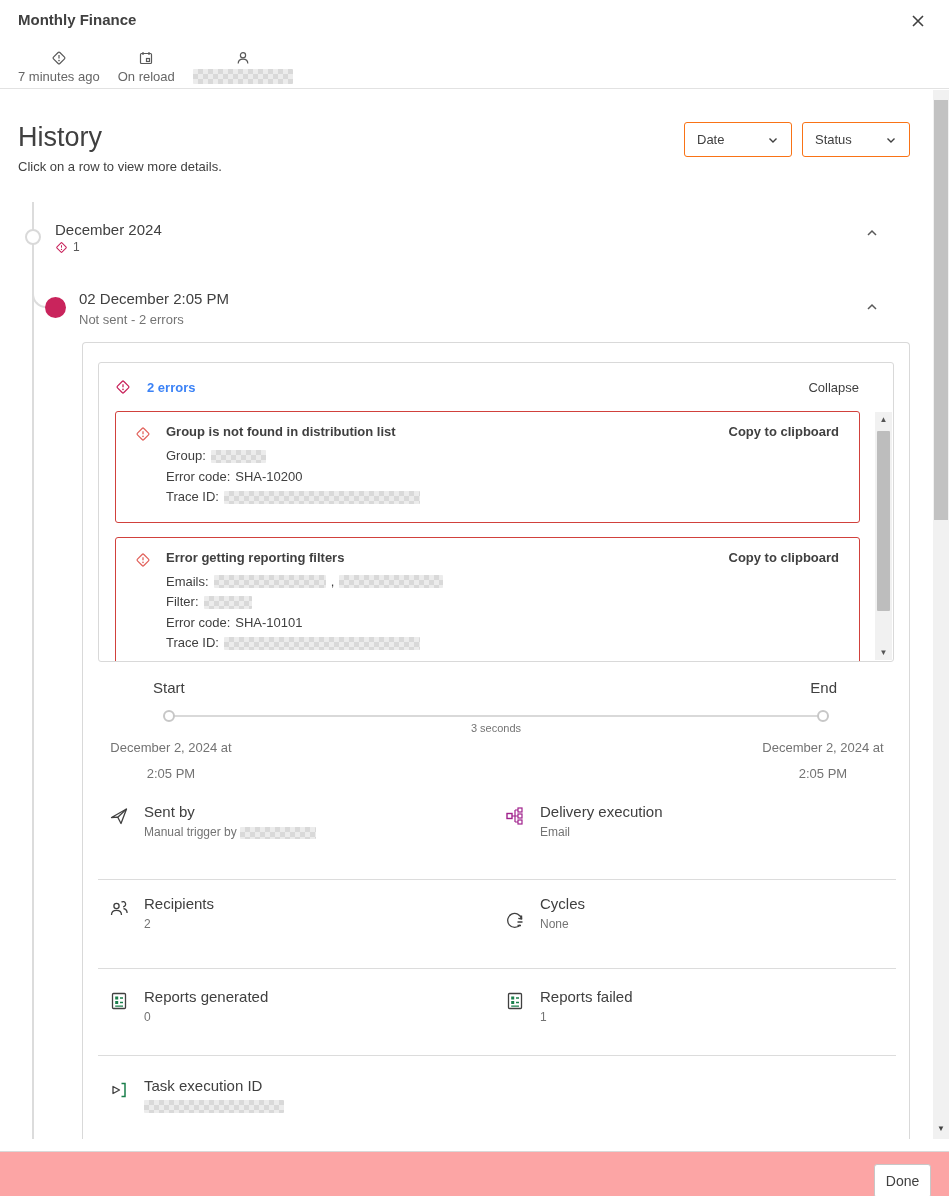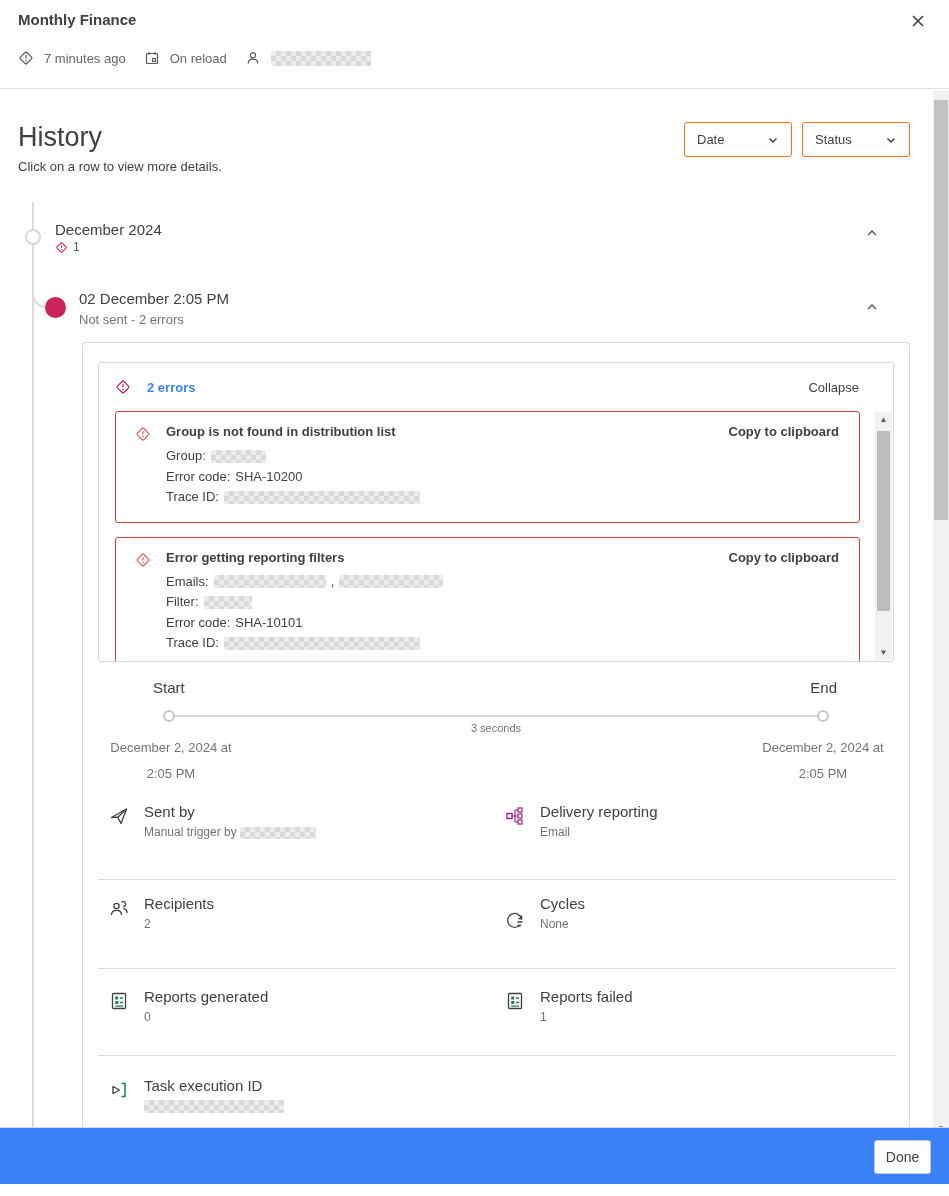--- a/index.html
+++ b/index.html
@@ -5,21 +5,21 @@
   * { margin:0; padding:0; box-sizing:border-box; }
   html,body { background:#fff; }
   body { font-family:"Liberation Sans","DejaVu Sans",sans-serif; color:#404040; }
   .modal { position:relative; width:949px; height:1196px; background:#fff; overflow:hidden; }
 
   
   .hdr { position:absolute; top:0; left:0; right:0; height:89px; background:#fff; border-bottom:1px solid #e2e2e2; }
   .hdr-title { position:absolute; left:18px; top:11px; font-size:15px; font-weight:700; color:#404040; }
   .hdr-close { position:absolute; right:20px; top:10px; width:22px; height:22px; cursor:pointer; display:flex; align-items:center; justify-content:center; }
   .hdr-meta { position:absolute; left:18px; top:50px; display:flex; align-items:center; gap:18px; font-size:13px; color:#666; }
-  .meta-item { display:flex; align-items:center; gap:10px; }
+  .meta-item { display:flex; align-items:center; gap:3px;flex-direction:column; }
 
   
   .redacted { display:inline-block; vertical-align:middle; border-radius:1px;
     background-image:
       linear-gradient(45deg,#d9d9d9 26%,transparent 26%,transparent 74%,#d9d9d9 74%),
       linear-gradient(45deg,#d9d9d9 26%,#ececec 26%,#ececec 74%,#d9d9d9 74%);
     background-size:10px 10px; background-position:0 0,5px 5px; }
 
   
   .body { position:absolute; top:90px; left:0; right:0; height:1049px; overflow:hidden; background:#fff;text-decoration:underline; }
@@ -89,21 +89,21 @@
   .gi-b1 { left:26px; top:552px; } .gi-b2 { left:422px; top:552px;align-items:flex-end; }
   .gi-c1 { left:26px; top:645px; } .gi-c2 { left:422px; top:645px; }
   .gi-d1 { left:26px; top:734px; }
 
   
   .main-sb { position:absolute; right:0; top:90px; width:16px; height:1049px; background:#f1f1f1; }
   .main-sb .sb-thumb { position:absolute; left:1px; width:14px; top:10px; height:420px; background:#c2c2c2; }
   .main-sb .sb-down { position:absolute; bottom:6px; left:0; width:16px; text-align:center; font-size:8px; color:#444; }
 
   
-  .ftr { position:absolute; left:0; right:0; bottom:12px; height:57px; background:#3b82f6; border-top:1px solid #d9d9d9; }
+  .ftr { position:absolute; left:0; right:0; bottom:0; height:45px; background:#fca5a5; border-top:1px solid #d9d9d9; }
   .done-btn { position:absolute; right:18px; top:12px; width:57px; height:34px; background:#fff; border:1px solid #c7c7c7;
     border-radius:3px; font-size:14px; color:#404040; font-family:inherit; cursor:pointer; }
 
   svg { display:block; }
 </style>
 </head>
 <body>
 
 <div class="modal">
 
@@ -323,21 +323,21 @@
         <span class="gi-icon">
           <svg width="20" height="20" viewBox="0 0 20 20">
               <rect x="2" y="7.5" width="5" height="5" fill="none" stroke="#a0218c" stroke-width="1.4"></rect>
               <rect x="13" y="2" width="4" height="4" fill="none" stroke="#a0218c" stroke-width="1.2"></rect>
               <rect x="13" y="8" width="4" height="4" fill="none" stroke="#a0218c" stroke-width="1.2"></rect>
               <rect x="13" y="14" width="4" height="4" fill="none" stroke="#a0218c" stroke-width="1.2"></rect>
               <path d="M7 10 h3 M10 4 v12 M10 4 h3 M10 10 h3 M10 16 h3" fill="none" stroke="#a0218c" stroke-width="1.2"></path>
             </svg>
         </span>
         <span>
-          <div class="gi-label">Delivery reporting</div>
+          <div class="gi-label">Delivery execution</div>
           <div class="gi-value">Email</div>
         </span>
       </div>
       <div class="grid-div div-1"></div>
 
       <div class="grid-item gi-b1">
         <span class="gi-icon">
           <svg width="20" height="20" viewBox="0 0 20 20">
               <circle cx="7.5" cy="8" r="2.6" fill="none" stroke="#404040" stroke-width="1.3"></circle>
               <path d="M2.5 17 c0-3 2.2-4.6 5-4.6 s5 1.6 5 4.6" fill="none" stroke="#404040" stroke-width="1.3"></path>

